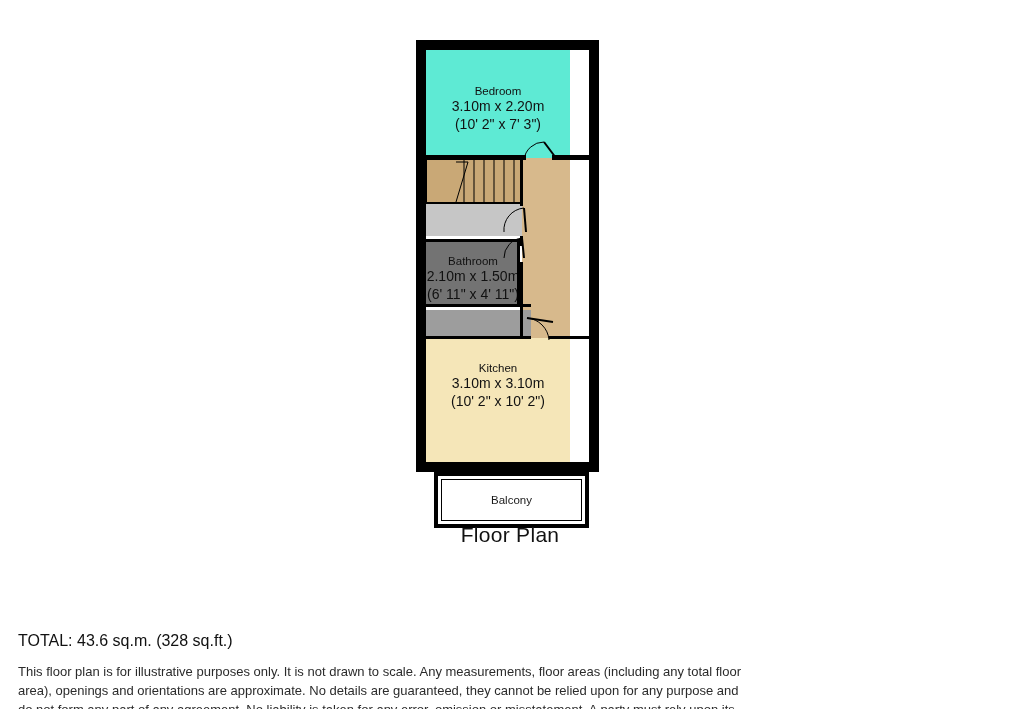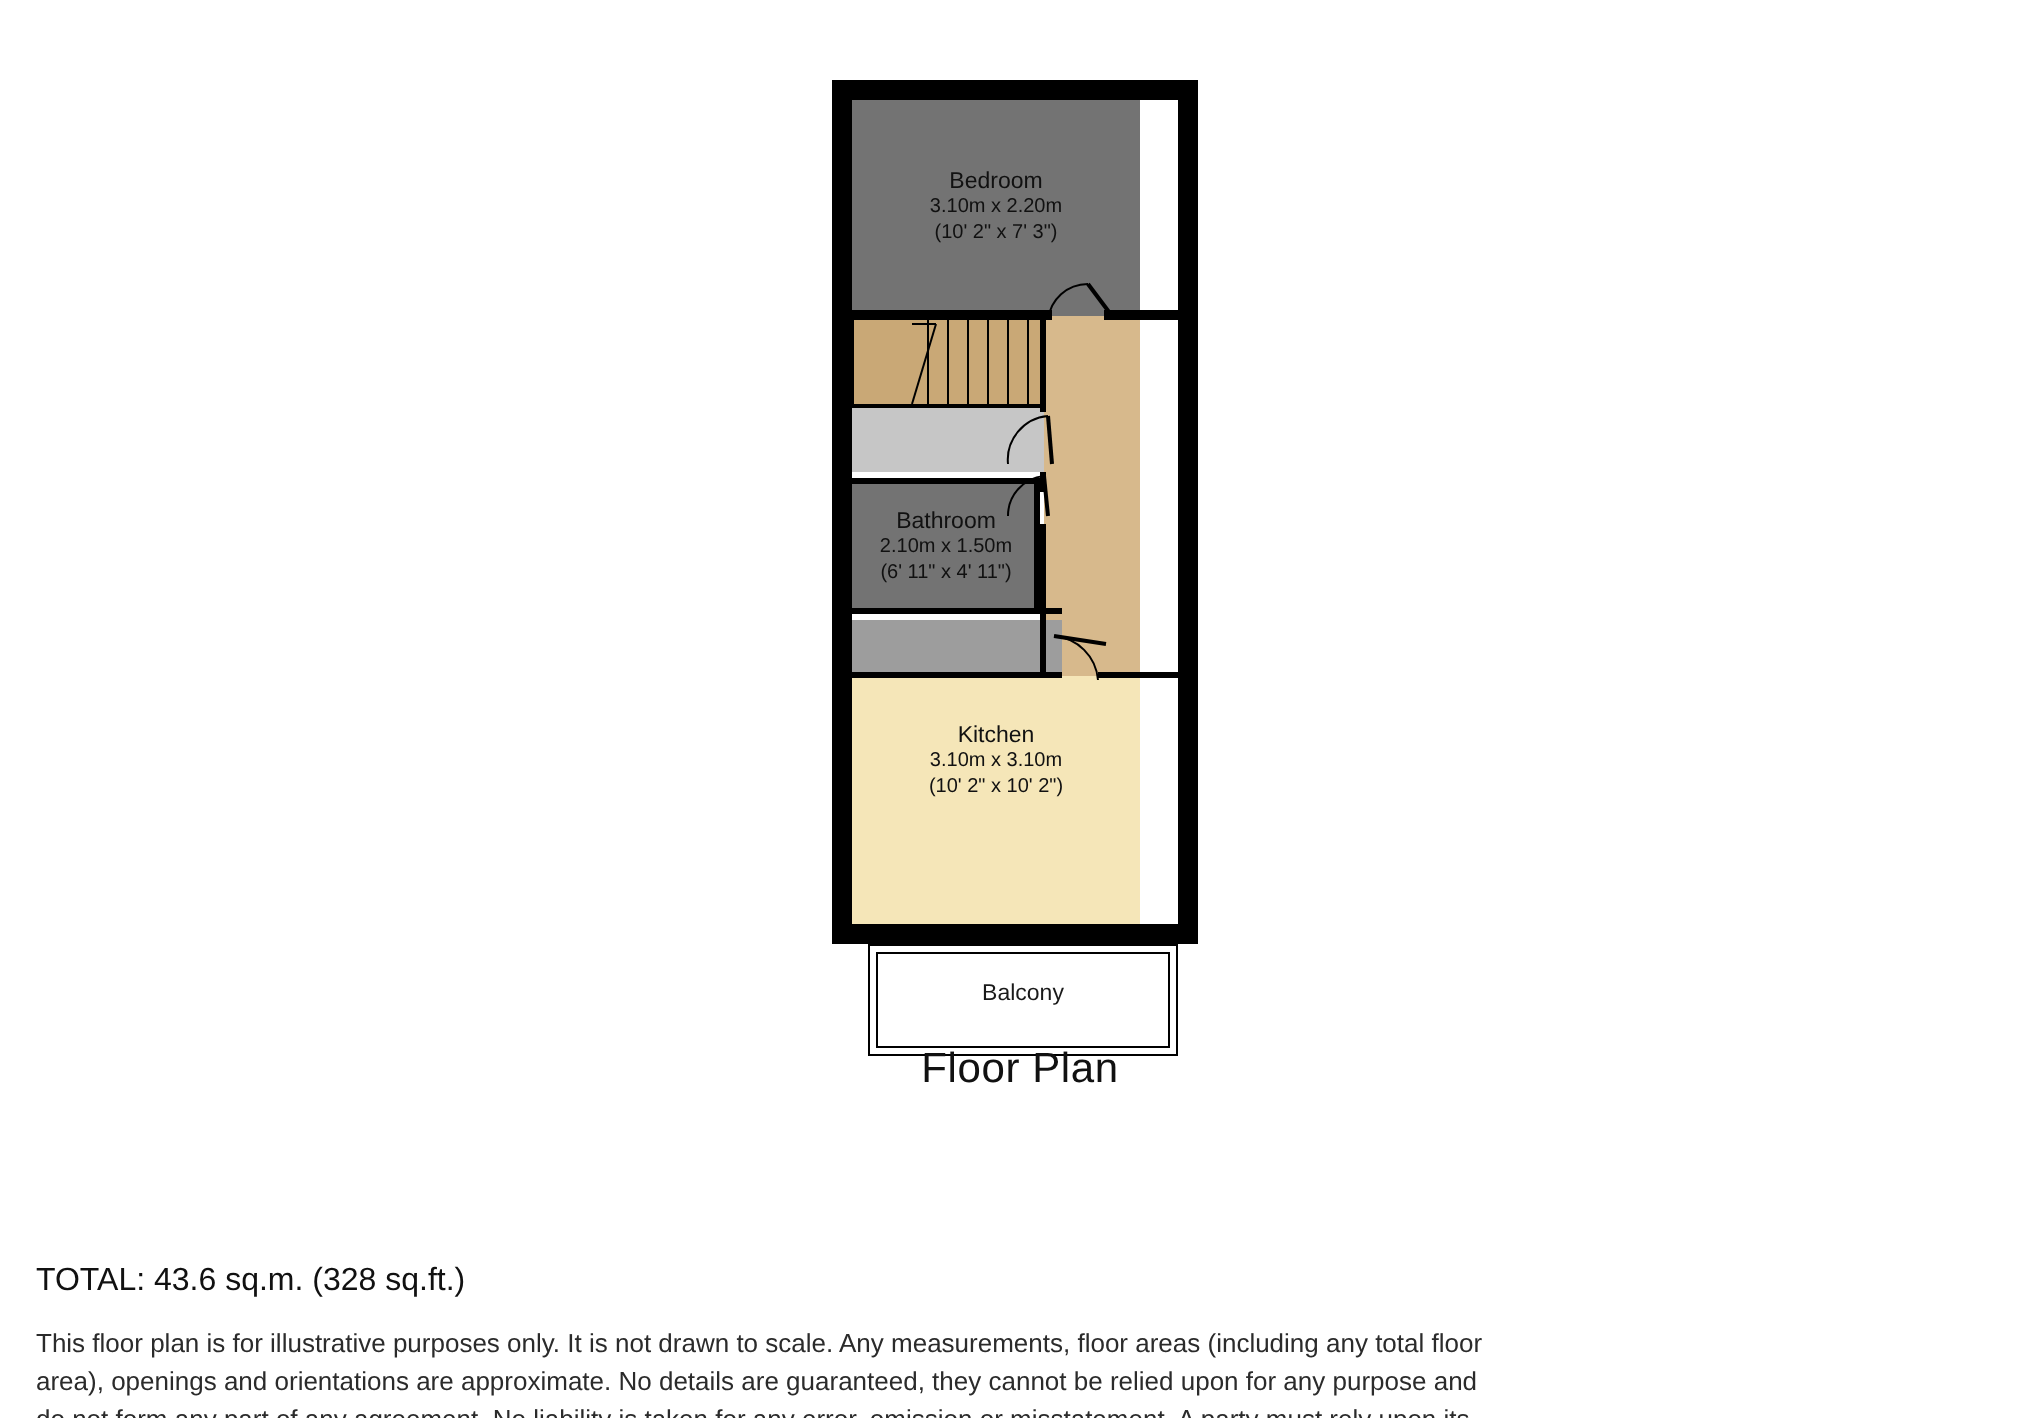--- a/index.html
+++ b/index.html
@@ -64,32 +64,32 @@
     text-align: center;
     line-height: 1.25;
     pointer-events: none;
   }
   .room-name {
     font-size: 11.5px;
     color: #111;
     display: block;
   }
   .room-dims {
-    font-size: 10px;
+    font-size: 14px;
     color: #111;
     display: block;
   }
 
   
   .r-bedroom {
     left: 22px;
     top: 20px;
     width: 144px;
     height: 108px;
-    background: #737373;
+    background: #5eead4;
   }
   
   .r-corridor {
     left: 118px;
     top: 128px;
     width: 48px;
     height: 180px;
     background: #d7b98c;
   }
   
@@ -139,21 +139,21 @@
     background: #000000;
   }
 
   
   .balcony-outer {
     position: absolute;
     left: 30px;
     top: 442px;
     width: 155px;
     height: 56px;
-    border: 1px solid #000000;
+    border: 4px solid #000000;
     background: #ffffff;
     box-sizing: border-box;
   }
   .balcony-inner {
     position: absolute;
     left: 3px;
     top: 3px;
     right: 3px;
     bottom: 3px;
     border: 1px solid #000;

